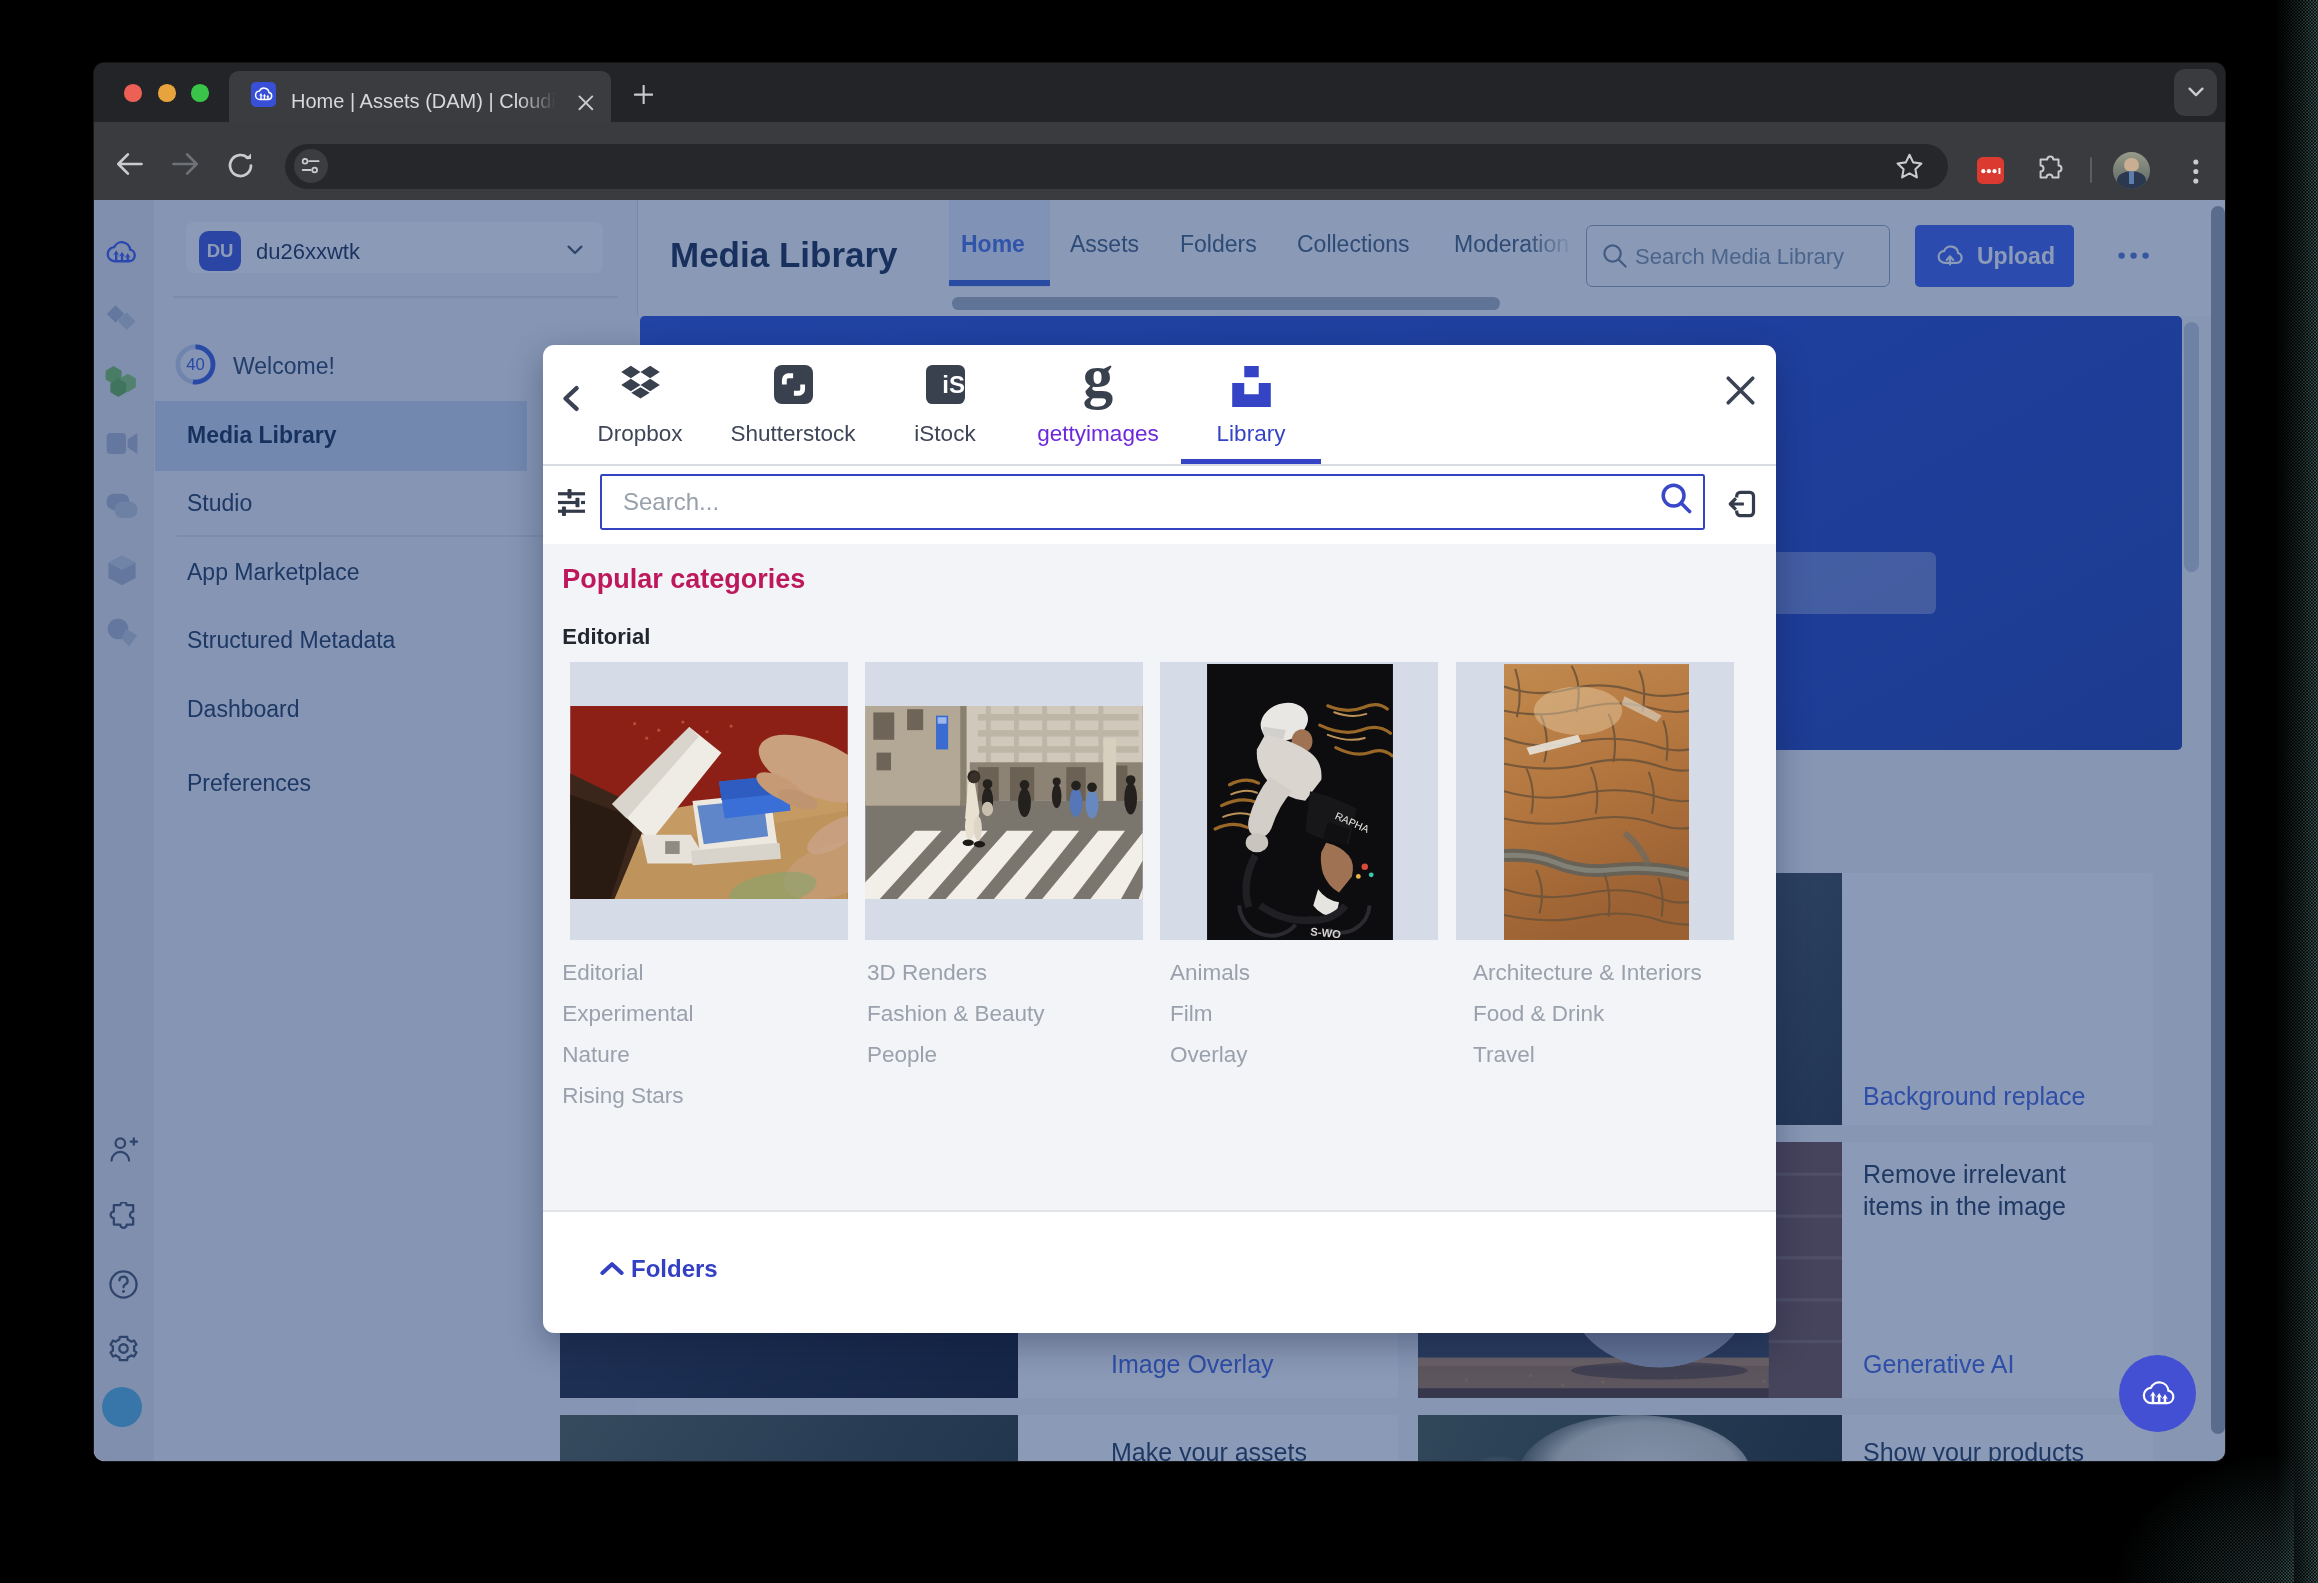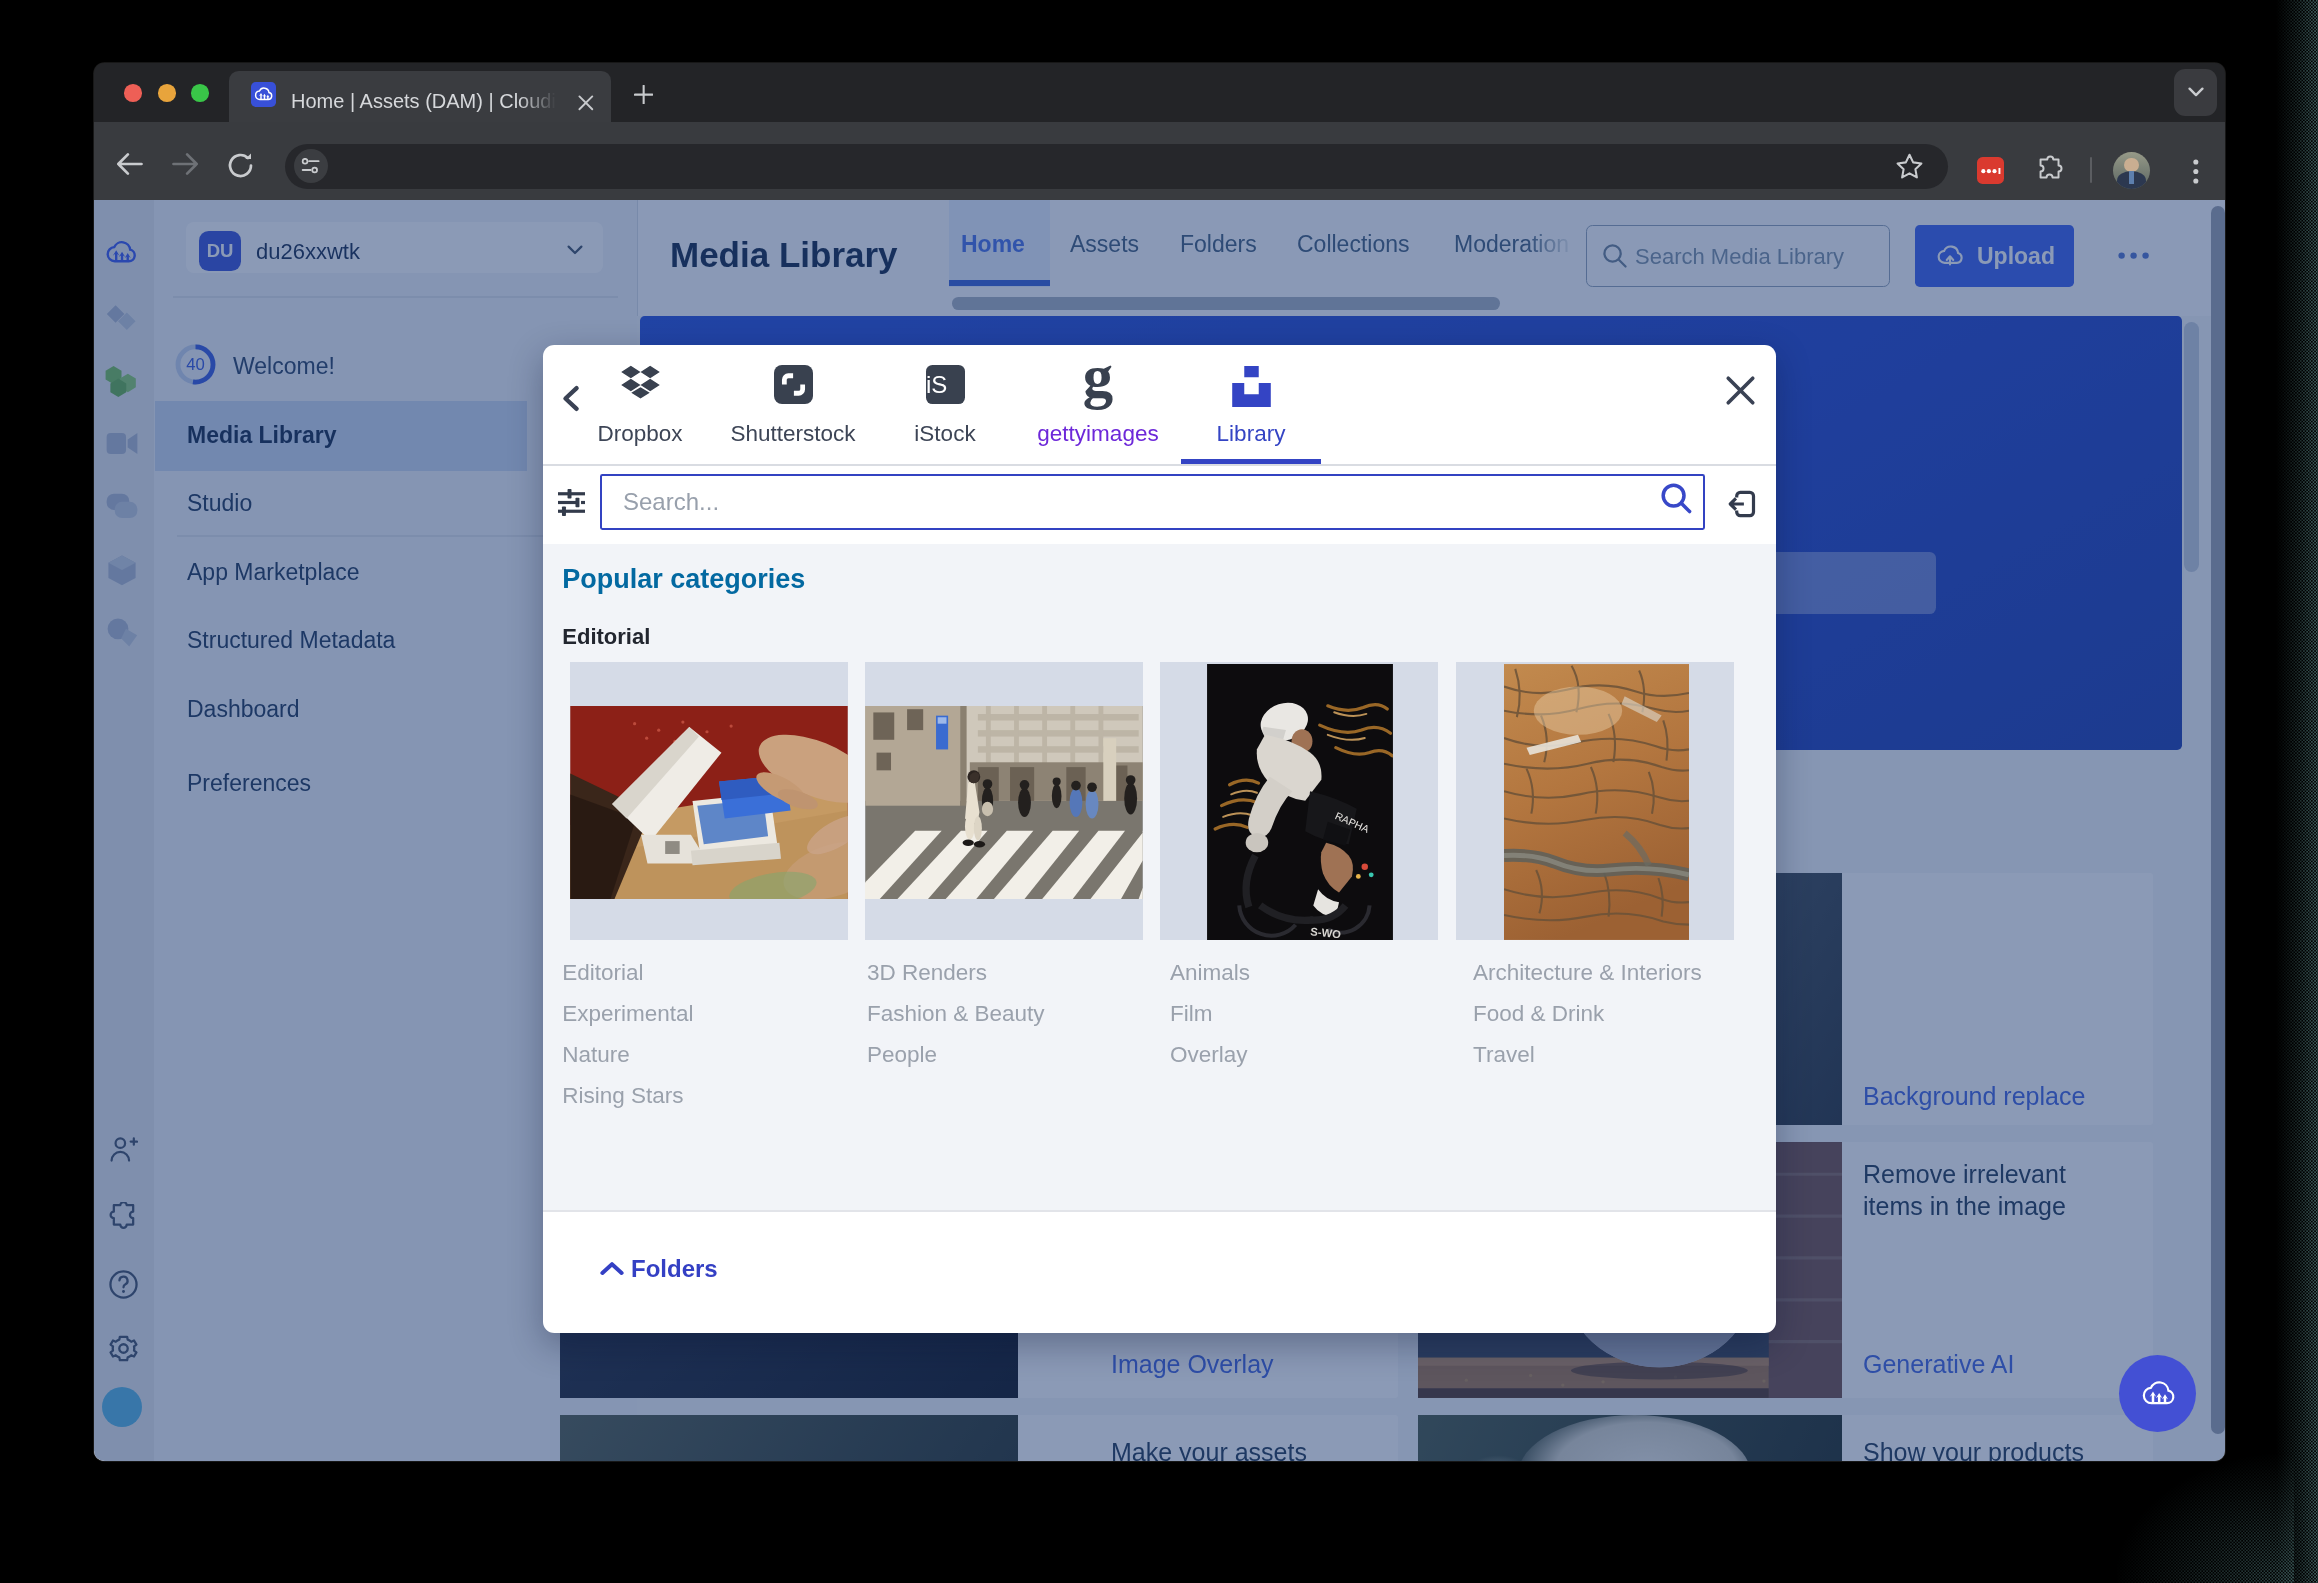--- a/index.html
+++ b/index.html
@@ -285,21 +285,21 @@
  <div class="a" style="left:97px;top:76px;width:0;text-align:center"><span style="display:inline-block;transform:translateX(-50%);font-size:22.5px;color:#3d4556">Dropbox</span></div>
 
  <div class="a" style="left:231px;top:20px;width:39px;height:39px;border-radius:8px;background:#39414f">
   <svg class="a" style="left:0;top:0" width="39" height="39" viewBox="0 0 49 48">
             <path d="M24 13 h-6 a5 5 0 0 0-5 5 v6" fill="none" stroke="#fff" stroke-width="6"></path>
             <path d="M25 35 h6 a5 5 0 0 0 5-5 v-6" fill="none" stroke="#fff" stroke-width="6"></path>
           </svg>
  </div>
  <div class="a" style="left:250px;top:76px;width:0"><span style="display:inline-block;transform:translateX(-50%);font-size:22.5px;color:#3d4556">Shutterstock</span></div>
 
- <div class="a" style="left:383px;top:20px;width:39px;height:39px;border-radius:6.4px;background:#39414f;text-align:left;line-height:39px;font-size:24px;font-weight:normal;color:#fff">iS</div>
+ <div class="a" style="left:383px;top:20px;width:39px;height:39px;border-radius:6.4px;background:#39414f;text-align:right;line-height:39px;font-size:24px;font-weight:bold;color:#fff">iS</div>
  <div class="a" style="left:402px;top:76px;width:0"><span style="display:inline-block;transform:translateX(-50%);font-size:22.5px;color:#3d4556">iStock</span></div>
 
  <svg class="a" style="left:515px;top:8px" width="80" height="64" viewBox="0 0 100 80">
           <text x="50" y="55" text-anchor="middle" font-family="Liberation Serif" font-size="76" font-weight="bold" fill="#39414f">g</text>
         </svg>
  <div class="a" style="left:555px;top:76px;width:0"><span style="display:inline-block;transform:translateX(-50%);font-size:22.5px;color:#6d28d9">gettyimages</span></div>
 
  <svg class="a" style="left:689px;top:21px" width="39" height="41" viewBox="0 0 48 51">
           <path d="M15 0 h18 v14 h-18 z M0 21 h15 v14 h18 v-14 h15 v30 h-48 z" fill="#3444c4"></path>
         </svg>
@@ -326,21 +326,21 @@
  <svg class="a" style="left:1117px;top:137px" width="32" height="32" viewBox="0 0 40 40">
           <circle cx="17" cy="17" r="13" fill="none" stroke="#3848c8" stroke-width="4.4"></circle>
           <path d="M27 27 L37 37" stroke="#3848c8" stroke-width="4.4" stroke-linecap="round"></path>
         </svg>
  <svg class="a" style="left:1184px;top:145px" width="29" height="28" viewBox="0 0 36 35">
   <path d="M12 9.5 v-2 a4.5 4.5 0 0 1 4.5-4.5 h12 a4.5 4.5 0 0 1 4.5 4.5 v20 a4.5 4.5 0 0 1-4.5 4.5 h-12 a4.5 4.5 0 0 1-4.5-4.5 v-2" fill="none" stroke="#333b4d" stroke-width="4"></path>
   <path d="M21 17.5 H4 M11 10.5 L4 17.5 L11 24.5" fill="none" stroke="#333b4d" stroke-width="4" stroke-linejoin="round" stroke-linecap="butt"></path>
  </svg>
 
  <div class="a" style="left:0;top:199px;width:1233px;height:666px;background:#f2f4f8"></div>
- <div class="a" style="left:19.3px;top:219px;font-size:27px;font-weight:bold;color:#0369a1">Popular categories</div>
+ <div class="a" style="left:19.3px;top:219px;font-size:27px;font-weight:bold;color:#be185d">Popular categories</div>
  <div class="a" style="left:19.3px;top:279px;font-size:22px;font-weight:600;color:#22262f">Editorial</div>
  <div class="a" style="left:26.5px;top:317px;width:278px;height:278px;background:#d5dbe7"></div>
  <div class="a" style="left:322px;top:317px;width:278px;height:278px;background:#d5dbe7"></div>
  <div class="a" style="left:617px;top:317px;width:278px;height:278px;background:#d5dbe7"></div>
  <div class="a" style="left:913px;top:317px;width:278px;height:278px;background:#d5dbe7"></div>
  <svg class="a" style="left:26.5px;top:361px" width="278" height="193" viewBox="0 0 345 240">
  <rect width="345" height="240" fill="#8c2017"></rect>
  <g fill="#c85545" opacity="0.8">
             <circle cx="80" cy="22" r="2"></circle>
             <circle cx="110" cy="30" r="2"></circle>

